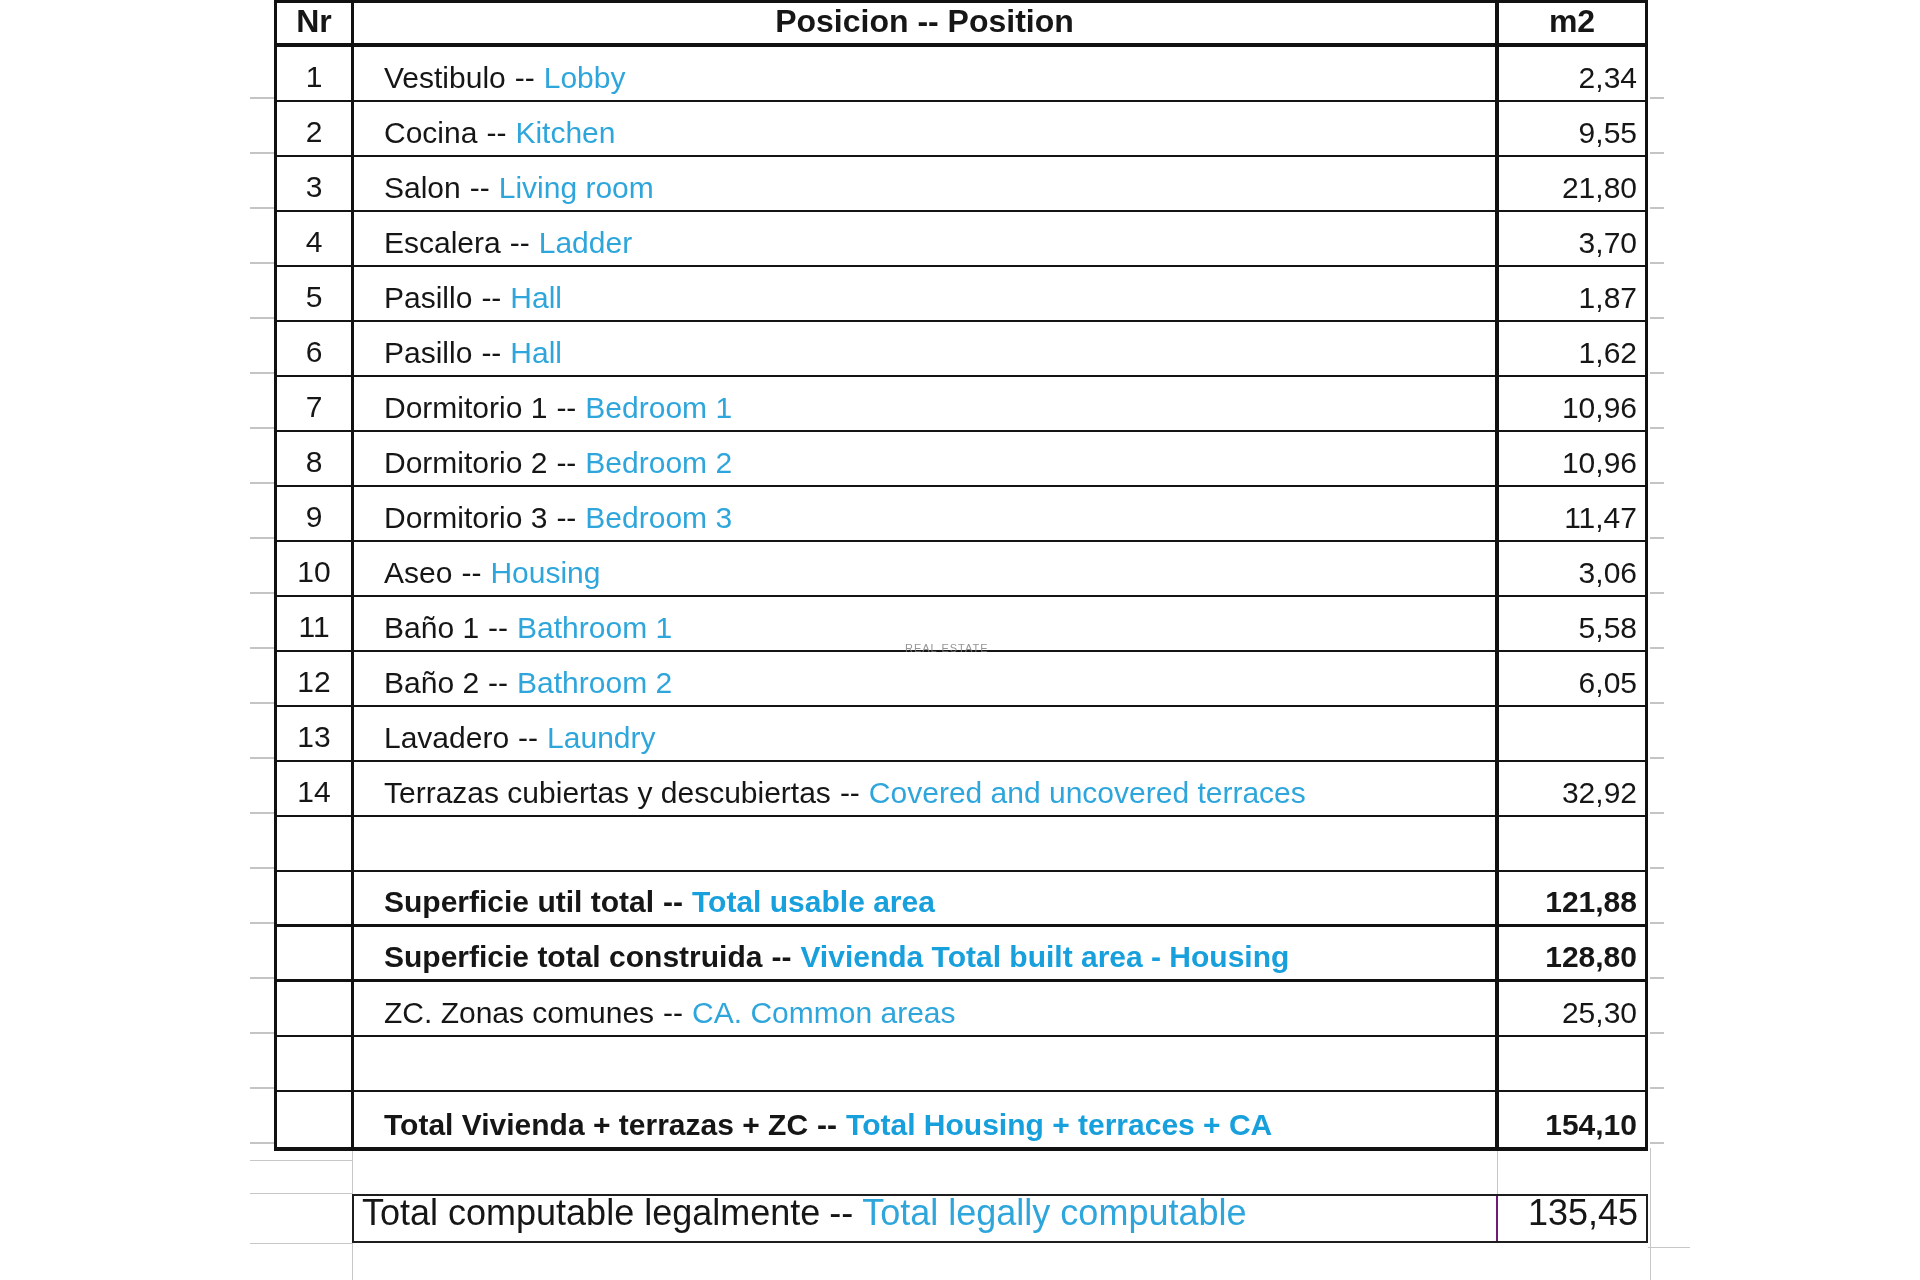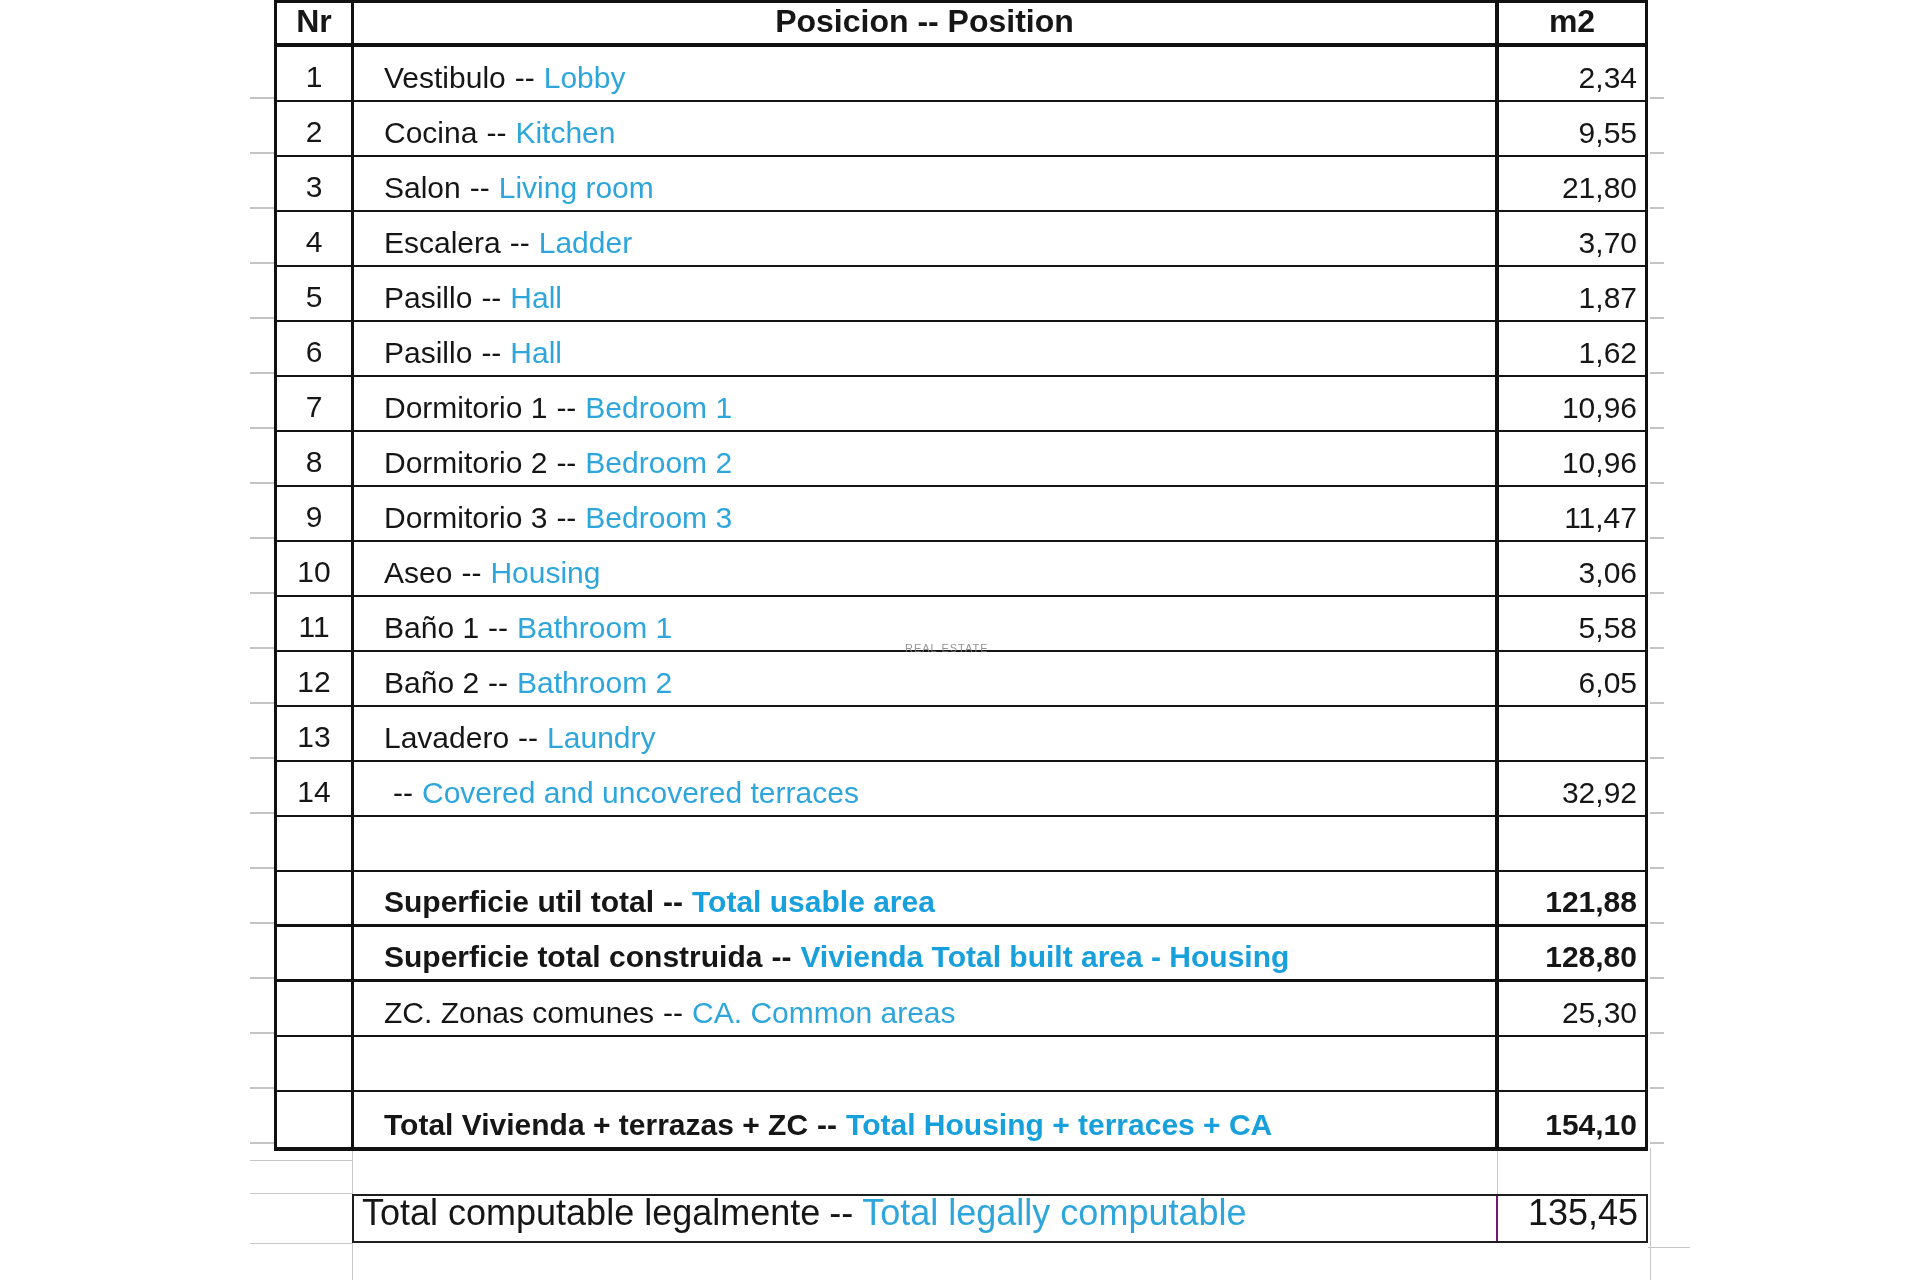--- a/index.html
+++ b/index.html
@@ -207,20 +207,21 @@
           <span class="es">Lavadero</span>
           <span class="sep">--</span>
           <span class="en">Laundry</span>
         </div>
       <div class="td m2"></div>
     </div>
 
     <div class="tr">
       <div class="td nr">14</div>
       <div class="td pos">
+          <span class="es">Terrazas cubiertas y descubiertas</span>
           <span class="sep">--</span>
           <span class="en">Covered and uncovered terraces</span>
         </div>
       <div class="td m2">32,92</div>
     </div>
 
     <div class="tr">
       <div class="td nr"></div>
       <div class="td pos"></div>
       <div class="td m2"></div>

